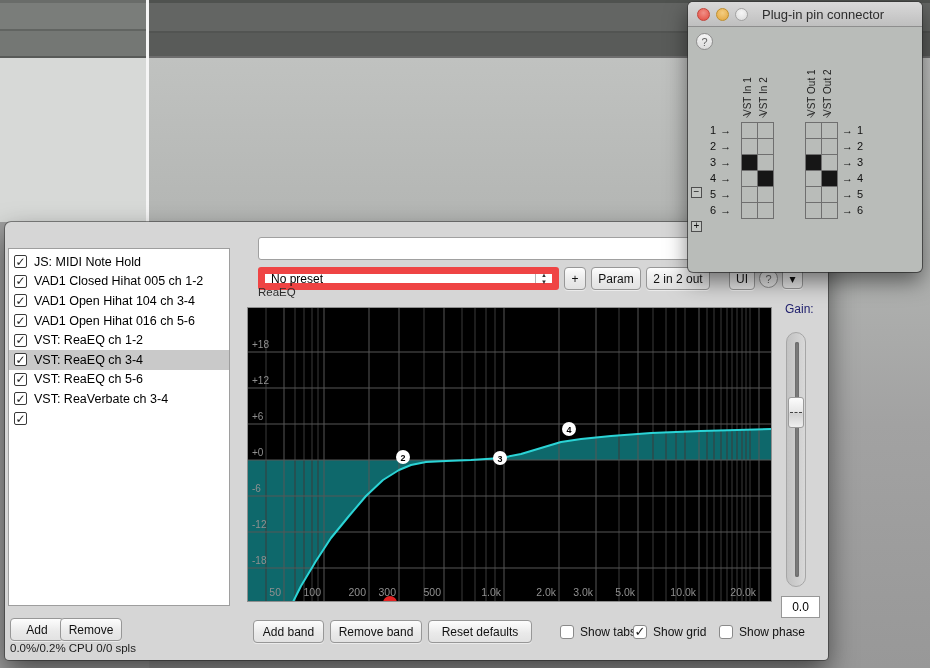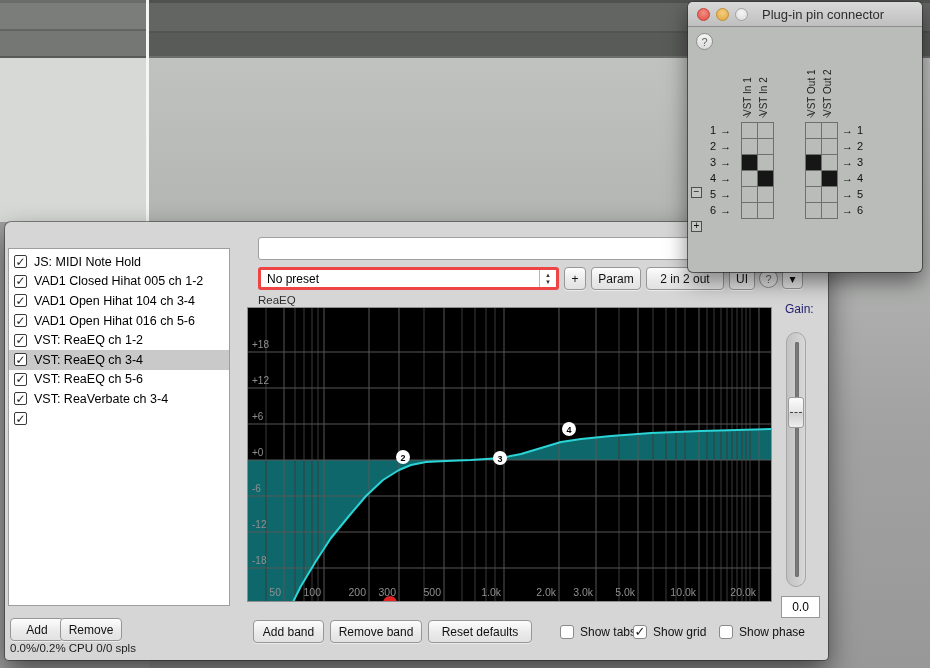--- a/index.html
+++ b/index.html
@@ -41,28 +41,28 @@
     display:flex;align-items:center;padding-left:10px;}
   #fx-title{position:absolute;left:0;right:0;text-align:center;font-size:13px;color:#7c7c7c;}
   #fx-list{position:absolute;left:3px;top:26px;width:222px;height:358px;background:#fff;
     border:1px solid #9e9e9e;box-sizing:border-box;overflow:hidden;padding-top:3px;}
   .fx-row{height:19.6px;display:flex;align-items:center;gap:7px;padding-left:5px;font-size:12.5px;color:#000;}
   .fx-row.selected{background:#c9c9c9;}
   #fx-status{position:absolute;left:5px;top:420px;font-size:11.5px;color:#1c1c1c;}
   #search-field{position:absolute;left:253px;top:15px;width:510px;height:23px;background:#fff;
     border:1px solid #a0a0a0;border-radius:3px;box-sizing:border-box;font-size:12px;padding:0 5px;}
   .combo{position:absolute;left:253px;top:45px;width:301px;height:23px;background:#fff;
-    border:3px solid #ef4444;border-radius:3px;box-sizing:border-box;
+    border:7px solid #ef4444;border-radius:3px;box-sizing:border-box;
     display:flex;align-items:center;font-size:12px;color:#000;padding-left:6px;}
   .combo .stepper{position:absolute;right:0;top:0;bottom:0;width:16px;border-left:1px solid #b5b5b5;
     display:flex;flex-direction:column;align-items:center;justify-content:center;font-size:6px;color:#333;line-height:1.1;}
   .round-btn{position:absolute;width:19px;height:19px;border-radius:50%;box-sizing:border-box;
     border:1.5px solid #8d8d8d;background:linear-gradient(#f5f5f5,#dcdcdc);
     display:flex;align-items:center;justify-content:center;font-size:11px;color:#666;}
-  #plugin-name{position:absolute;left:253px;top:72px;font-size:11.5px;color:#2e2e2e;}
+  #plugin-name{position:absolute;left:253px;top:64px;font-size:11.5px;color:#2e2e2e;}
   #eq-panel{position:absolute;left:242px;top:85px;width:523px;height:293px;background:#000;
     border:1px solid #8f8f8f;}
   #gain-label{position:absolute;left:780px;top:80px;font-size:12px;color:#21216e;}
   #slider{position:absolute;left:781px;top:110px;width:20px;height:255px;box-sizing:border-box;
     border:1px solid #a6a6a6;border-radius:10px;background:linear-gradient(90deg,#c2c2c2,#d8d8d8);}
   #slider-groove{position:absolute;left:8px;top:9px;bottom:9px;width:4px;background:#7c7c7c;
     border-radius:2px;box-shadow:inset 0 0 2px #4a4a4a;}
   #slider-thumb{position:absolute;left:1px;top:64px;width:16px;height:31px;box-sizing:border-box;
     border:1px solid #9b9b9b;border-radius:3px;
     background:linear-gradient(#fcfcfc,#e8e8e8 45%,#d2d2d2 55%,#efefef);}
@@ -149,21 +149,21 @@
 
   <div class="combo">
     <span>No preset</span>
     <span class="stepper">
         <span>▲</span>
         <span>▼</span>
       </span>
   </div>
   <div class="btn" style="left:559px;top:45px;width:22px;">+</div>
   <div class="btn" style="left:586px;top:45px;width:50px;">Param</div>
-  <div class="btn" style="left:641px;top:45px;width:78px;">2 in 2 out</div>
+  <div class="btn" style="left:641px;top:45px;width:64px;">2 in 2 out</div>
   <div class="btn" style="left:724px;top:45px;width:26px;">UI</div>
   <div class="round-btn" style="left:754px;top:47px;">?</div>
   <div class="btn" style="left:777px;top:46px;width:21px;height:21px;">▾</div>
 
   <div id="plugin-name">ReaEQ</div>
 
   <div id="eq-panel"><svg width="523" height="293" viewBox="0 0 523 293">
         <rect x="0" y="0" width="523" height="293" fill="#000000"></rect>
         <path d="M-8 370 L20 330 L43 298 L53 278 L68 253 L83 230 L101 208 L118 188 L135 172 L151 162 L163 157 L178 154 L198 153 L223 152 L253 150 L273 146 L293 140 L313 134 L333 131 L363 128 L403 125 L453 123 L523 121 L 523 152 L -8 152 Z" fill="#0e686b"></path>
         <line x1="18" y1="0" x2="18" y2="293" stroke="#3a3a3a" stroke-width="1"></line>

